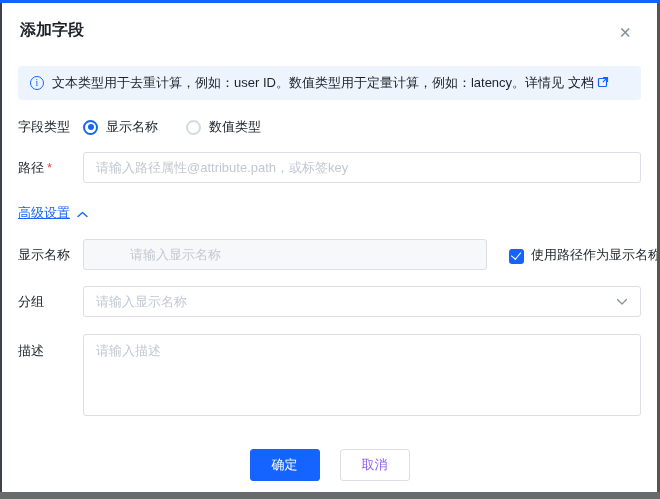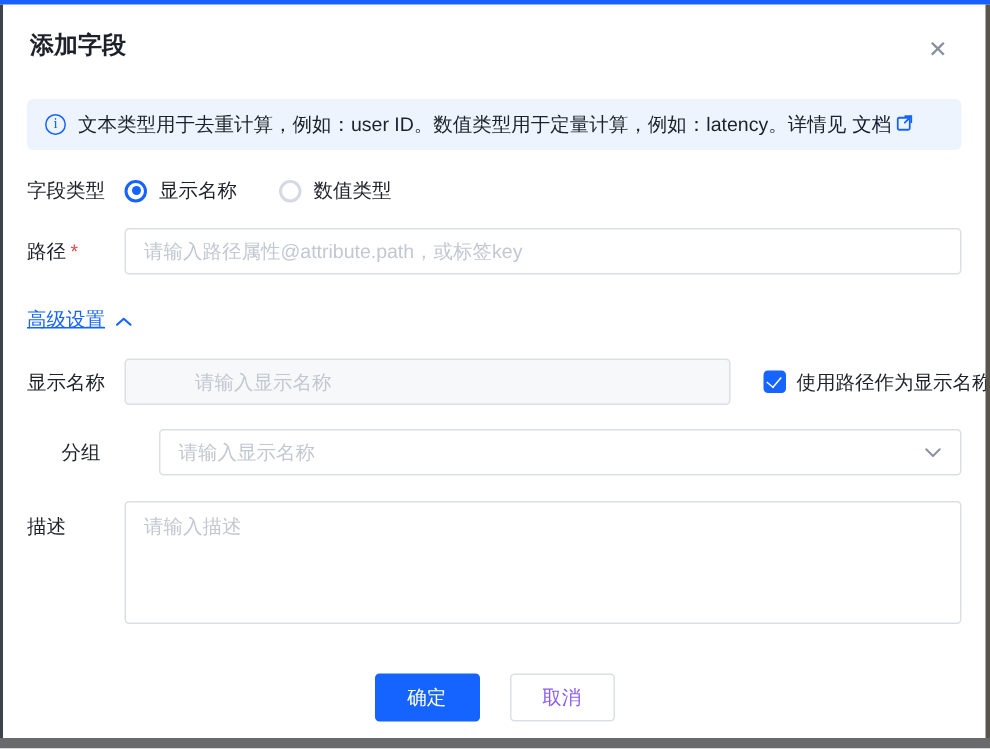--- a/index.html
+++ b/index.html
@@ -55,27 +55,27 @@
   }
   .text-input { height:31px; padding:0 12px; outline:none; }
   .text-input::placeholder, .desc-area::placeholder { color:#c2c8d1; }
   .input-disabled { background:#f7f8fa; }
 
   .adv-row { margin-top:21px; display:flex; align-items:center; color:#1664ff; font-size:13px; cursor:pointer;text-decoration:underline; }
   .caret-up { margin-left:7px; display:inline-block; }
 
   .row-display { margin-top:17px; }
   .display-input { width:404px; flex:none;padding-left:46px; }
-  .checkbox-wrap { display:flex; align-items:center; margin-left:10px; cursor:pointer;padding-left:12px; }
+  .checkbox-wrap { display:flex; align-items:flex-end; margin-left:10px; cursor:pointer;padding-left:12px; }
   .checkbox { width:15px; height:15px; border-radius:3px; background:#1664ff; position:relative; flex-shrink:0; }
   .checkbox::after { content:""; position:absolute; left:4px; top:1.5px; width:5px; height:8px;
     border:solid #fff; border-width:0 1.8px 1.8px 0; transform:rotate(40deg); }
   .checkbox-label { margin-left:7px; font-size:13px; color:#1d2129; white-space:nowrap; }
 
-  .row-group { margin-top:16px;margin-left:23px; }
+  .row-group { margin-top:16px; }
   .select-box { height:31px; display:flex; align-items:center; padding:0 12px; position:relative; cursor:pointer; }
   .select-placeholder { color:#c2c8d1; flex:1; }
   .chevron-down { flex-shrink:0; }
 
   .row-desc { margin-top:17px; align-items:flex-start; }
   .row-desc .form-label { margin-top:8px; }
   .desc-area { height:82px; padding:7px 12px; resize:none; outline:none; }
 
   .footer { margin-top:33px; display:flex; justify-content:center; }
   .btn { height:32px; border-radius:3px; font-size:13px; cursor:pointer;

